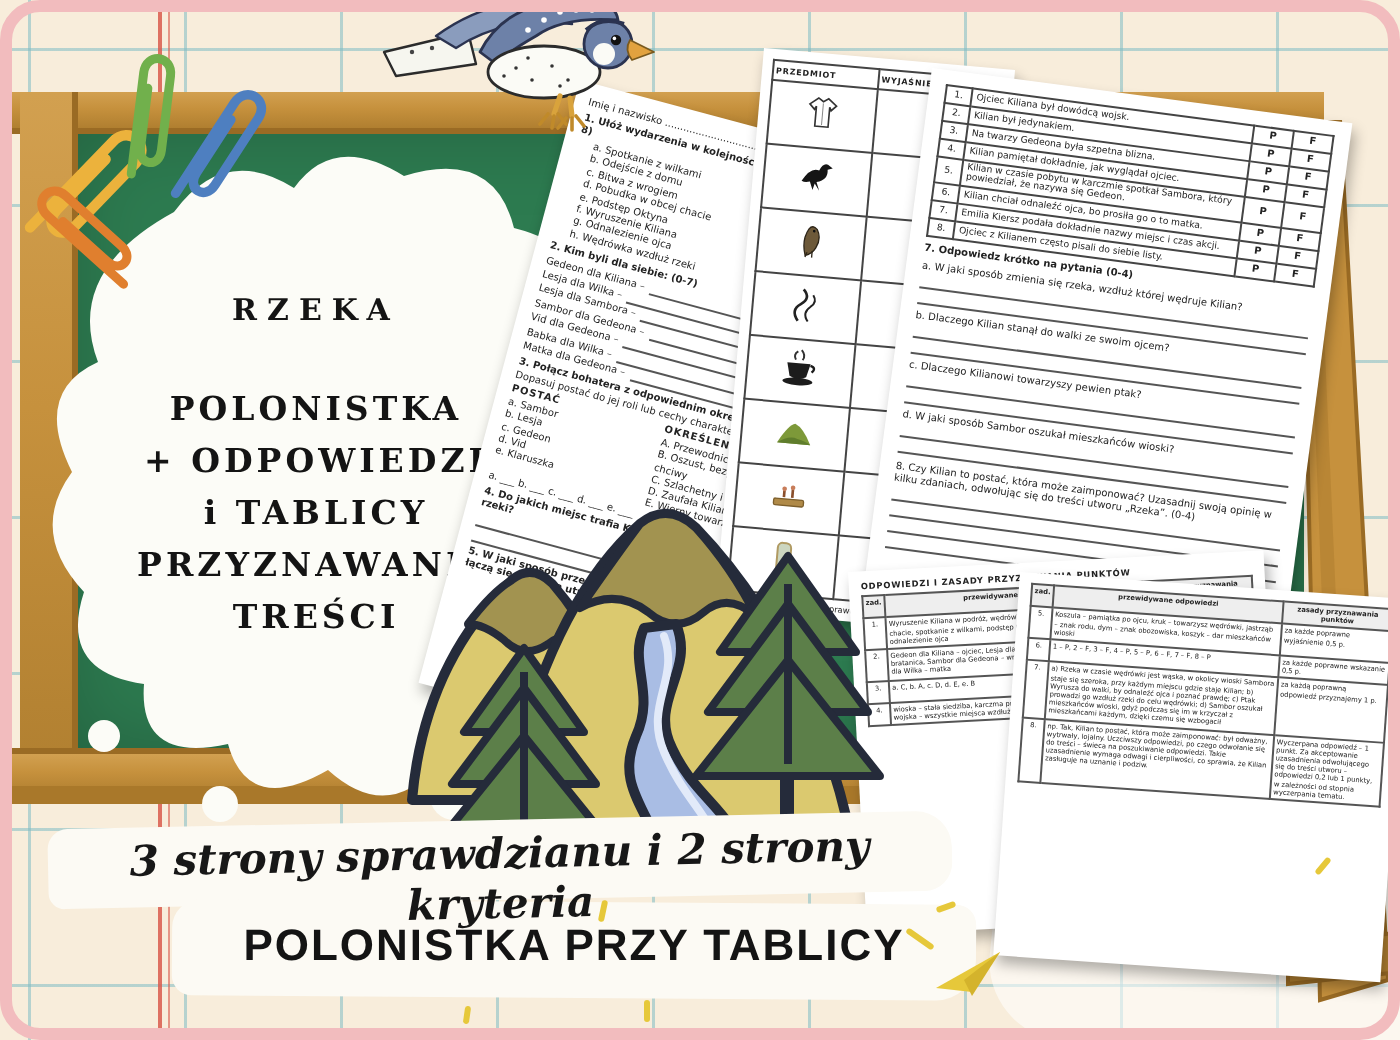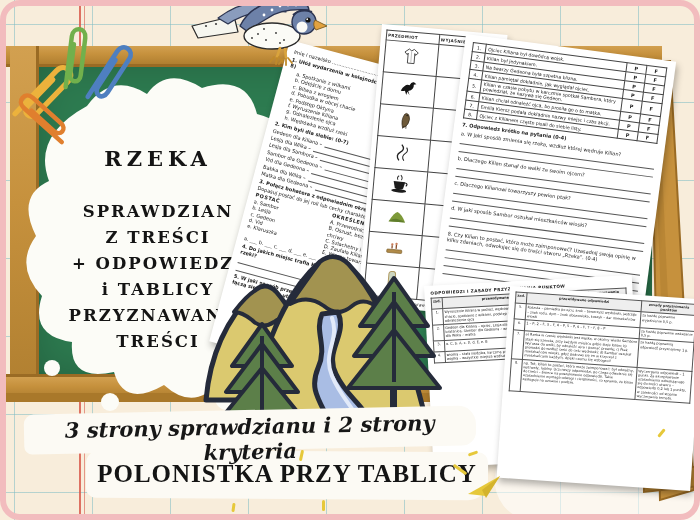--- a/index.html
+++ b/index.html
@@ -23,21 +23,21 @@
     box-shadow:inset 0 0 45px rgba(0,0,0,.22);}
   #frame-top{left:0px;top:46px;width:662px;height:18px;border-bottom:3px solid #9a6b24;}
   #frame-left{left:10px;top:46px;width:26px;height:350px;border-right:3px solid #9a6b24;}
   #frame-bottom{left:0px;top:374px;width:662px;height:20px;border-top:3px solid #9a6b24;}
   #tray{left:0px;top:393px;width:450px;height:9px;background:#a9782a;border-radius:2px;}
 
   
   #splash{left:12px;top:68px;width:315px;height:350px;}
   #title-block{left:42px;top:146px;width:232px;text-align:center;color:#141414;
     font-family:"DejaVu Serif",serif;font-weight:bold;}
-  #title-heading{font-size:21px;letter-spacing:5px;}
+  #title-heading{font-size:15px;letter-spacing:5px;}
   #title-lines{margin-top:28px;}
   #title-lines div{font-size:16.5px;letter-spacing:2px;line-height:26px;white-space:nowrap;}
 
   
   .sheet{position:absolute;background:#ffffff;box-shadow:2px 4px 7px rgba(0,0,0,.3);
     transform-origin:top left;color:#222;}
   #sheet1{left:290px;top:40px;width:152px;height:298px;transform:rotate(15deg);padding:7px 7px;font-size:5px;}
   #sheet2{left:382px;top:24px;width:116px;height:272px;transform:rotate(5deg);padding:5px;}
   #sheet3{left:466px;top:34px;width:196px;height:258px;transform:rotate(7.5deg);padding:7px 8px;font-size:5px;}
   #criteria-a{left:424px;top:286px;width:196px;height:172px;transform:rotate(-3deg);padding:5px 6px;}
@@ -74,22 +74,22 @@
   .crit-table th{background:#eeeeee;font-size:3.4px;text-align:center;}
   .crit-table td.zad{width:8px;text-align:center;}
   .crit-table td.pkt{width:52px;}
 
   
   .strip{position:absolute;background:#fcfaf4;}
   #strip1{left:24px;top:410px;width:452px;height:40px;border-radius:10px 18px 14px 8px;transform:rotate(-1.2deg);}
   #strip2{left:86px;top:451px;width:402px;height:48px;border-radius:14px 10px 20px 10px;transform:rotate(.4deg);}
   #subtitle{left:30px;top:414px;width:440px;text-align:center;font-family:"DejaVu Serif",serif;
     font-weight:bold;font-style:italic;font-size:21px;color:#171717;transform:rotate(-1.2deg);}
-  #brand{left:92px;top:460px;width:390px;text-align:center;font-family:Liberation Serif, serif;
-    font-weight:bold;font-size:25px;letter-spacing:1px;color:#141414;}
+  #brand{left:92px;top:460px;width:390px;text-align:center;font-family:Liberation Sans, sans-serif;
+    font-weight:bold;font-size:22px;letter-spacing:1px;color:#141414;}
 
   .doodle{position:absolute;background:#e6c83a;border-radius:2px;}
   #frame-pink{position:absolute;inset:0;border:6px solid #f2bcbe;border-radius:20px;pointer-events:none;z-index:40;}
 
   
   #grid{z-index:0;} .margin-line{z-index:1;} #white-swath{z-index:2;}
   #board-green,#frame-top,#frame-left,#frame-bottom,#tray{z-index:5;position:absolute;}
   #easel-leg{z-index:6;} #splash{z-index:10;} #title-block{z-index:16;}
   #sheet1{z-index:20;} #sheet2{z-index:21;} #sheet3{z-index:22;}
   #criteria-a{z-index:24;} #criteria-b{z-index:25;}
@@ -122,22 +122,21 @@
     <path fill="#fcfcf7" d="M75 38 Q100 4 135 26 Q155 -2 190 20 Q235 6 245 46 Q292 58 275 98 Q308 128 278 158 Q300 198 265 222 Q285 268 243 284 Q252 324 207 314 Q182 344 152 317 Q112 340 102 304 Q57 314 60 274 Q17 268 30 228 Q2 198 24 168 Q4 128 37 113 Q20 68 75 38 Z"></path>
     <circle cx="215" cy="330" r="12" fill="#fcfcf7"></circle>
     <circle cx="98" cy="334" r="9" fill="#fcfcf7"></circle>
     <circle cx="262" cy="302" r="7" fill="#fcfcf7"></circle>
     <circle cx="40" cy="300" r="8" fill="#fcfcf7"></circle>
   </svg>
 
   <div id="title-block" class="abs">
     <div id="title-heading">RZEKA</div>
     <div id="title-lines">
-        <div>SPRAWDZIAN</div>
-        <div>Z TREŚCI</div>
+        <div>POLONISTKA</div>
         <div>+ ODPOWIEDZI</div>
         <div>i TABLICY</div>
         <div>PRZYZNAWANIA</div>
         <div>TREŚCI</div>
       </div>
   </div>
 
   <div id="sheet1" class="sheet">
     <div>Imię i nazwisko ..............................</div>
     <div class="s-title">1. Ułóż wydarzenia w kolejności chronologicznej: (0-8)</div>

